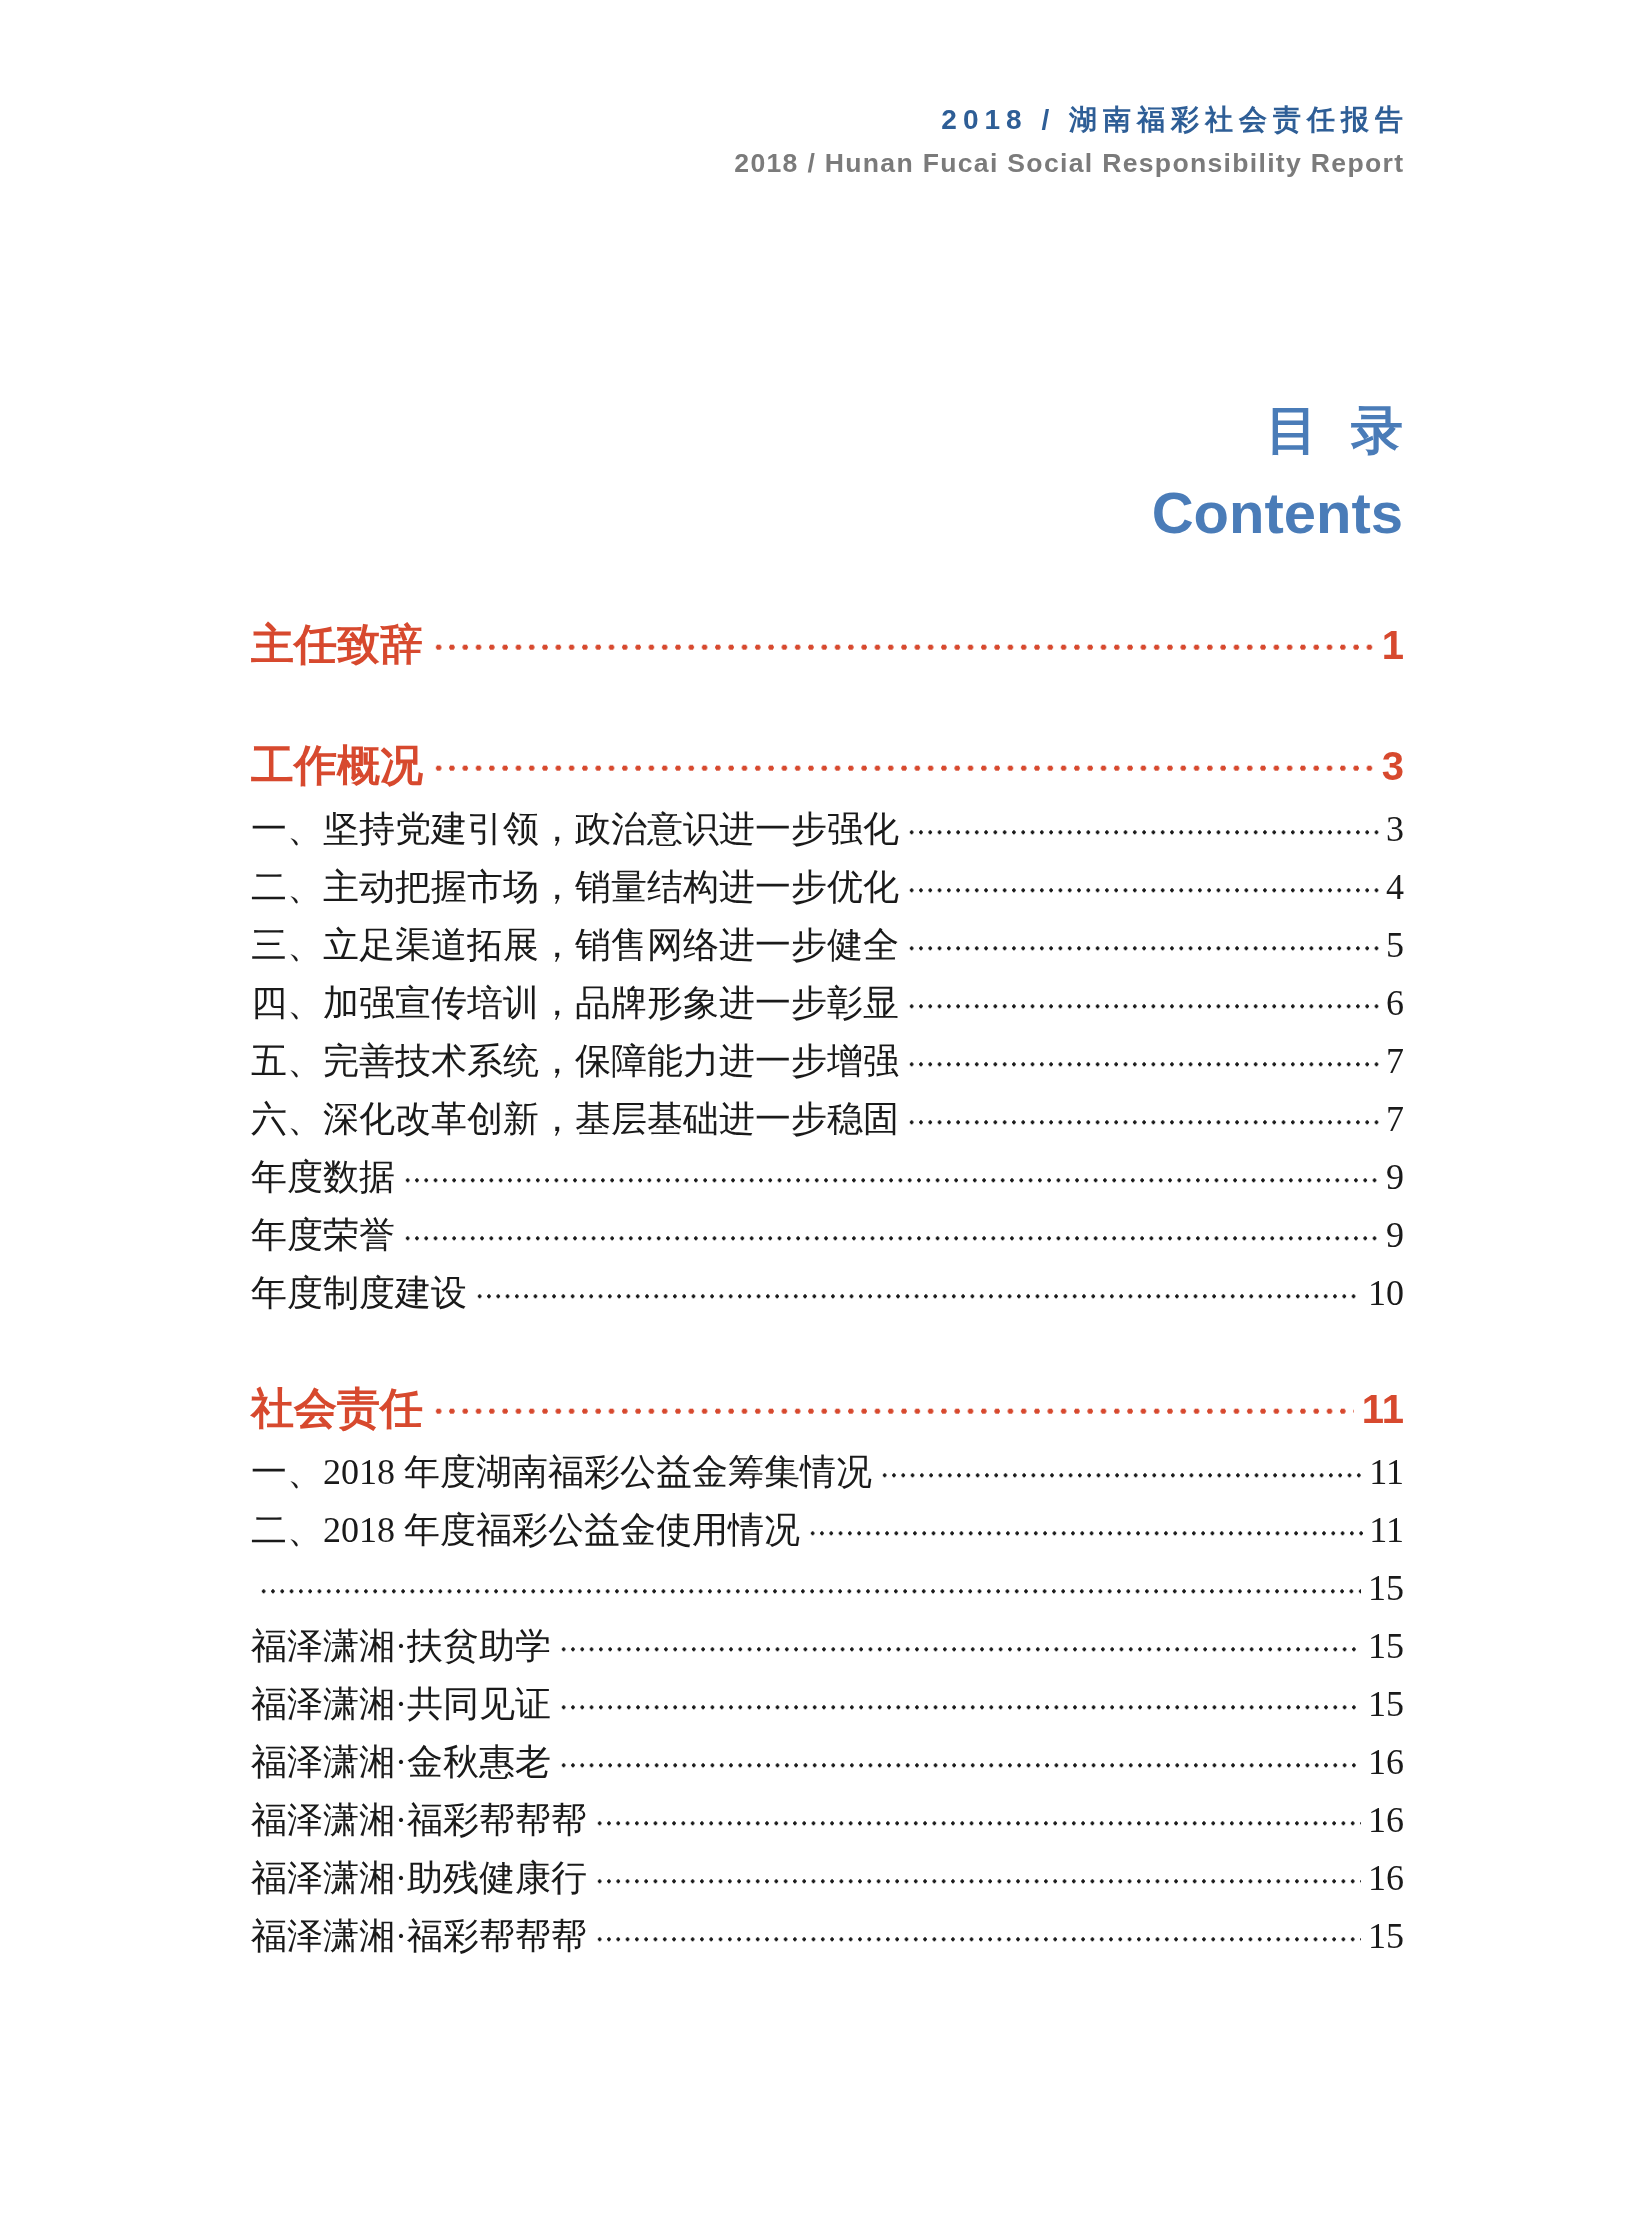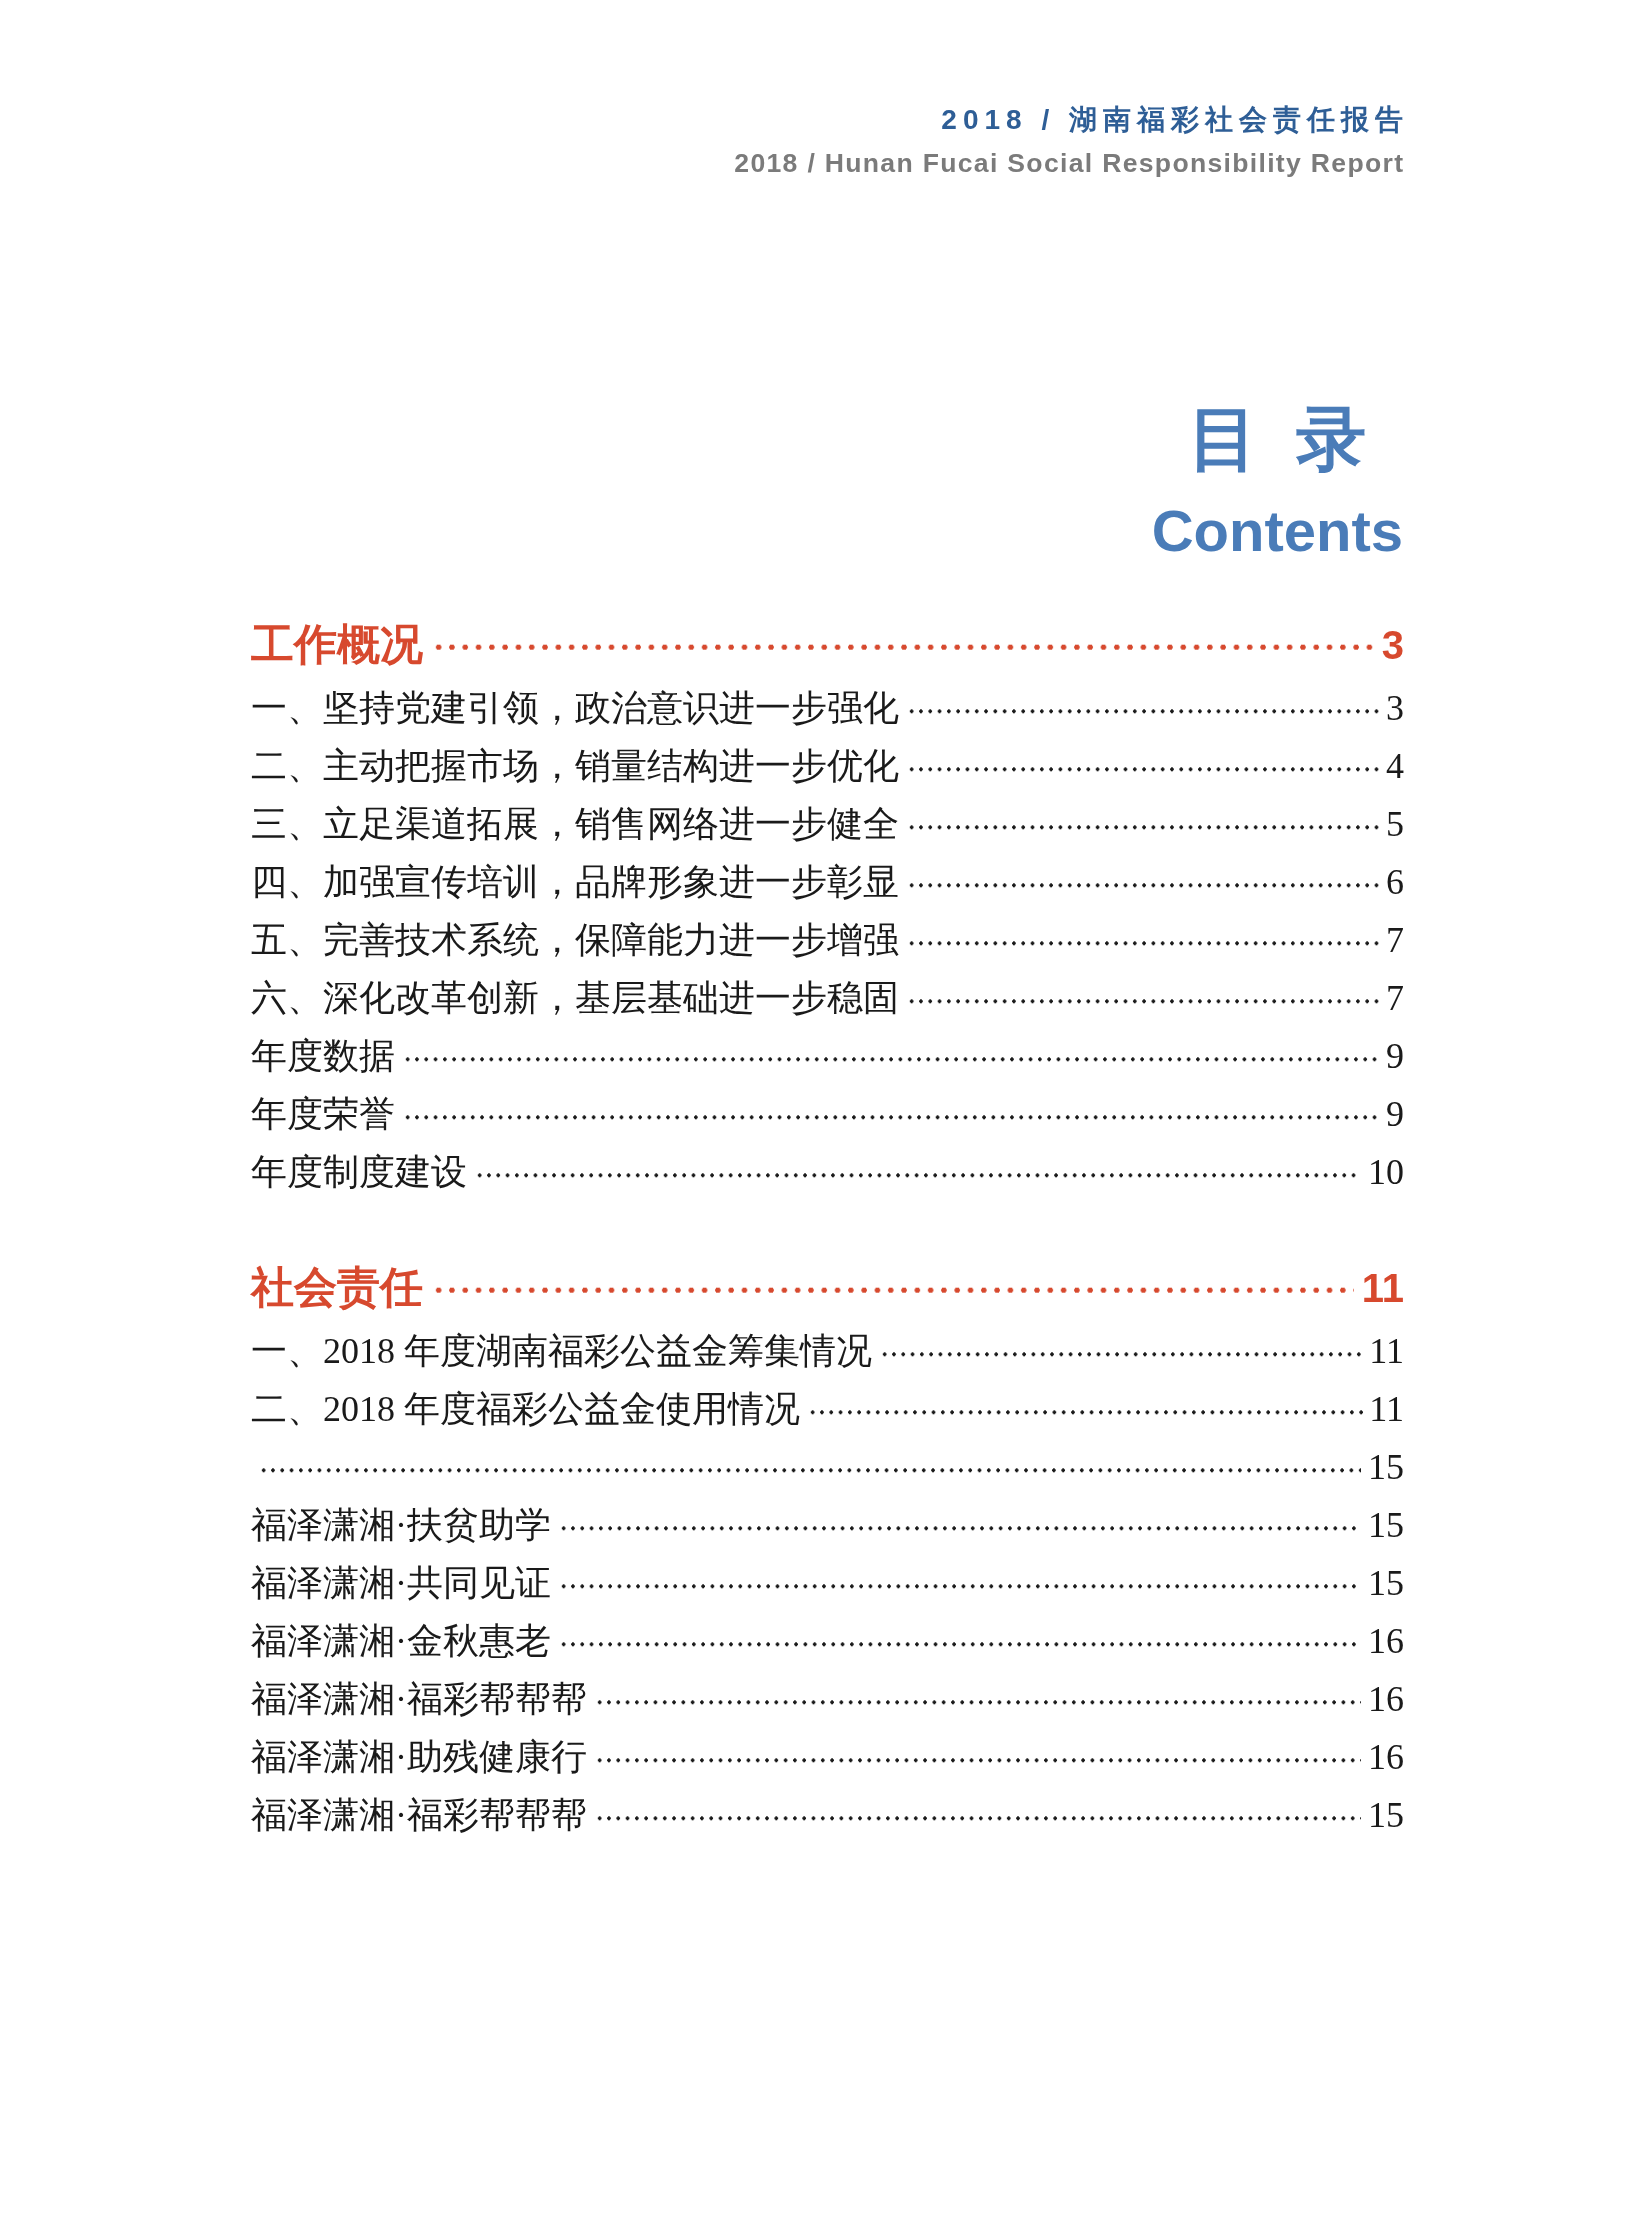--- a/index.html
+++ b/index.html
@@ -28,21 +28,21 @@
   .doc-header .en{
     color:var(--header-gray);font-size:26.6px;font-weight:700;
     letter-spacing:1.3px;margin-right:-1.3px;line-height:1;margin-top:16px;
   }
   
   .toc-title{
     position:absolute;top:404px;right:247px;text-align:right;
     font-family:"Liberation Sans","DejaVu Sans",sans-serif;
     color:var(--title-blue);font-weight:700;
   }
-  .toc-title .cn{font-size:70px;line-height:1;letter-spacing:9.3px;margin-right:-9.3px;text-align:center;}
+  .toc-title .cn{font-size:52px;line-height:1;letter-spacing:9.3px;margin-right:-9.3px;}
   .toc-title .en{font-size:58px;line-height:1;margin-top:28px;}
   
   .toc{
     position:absolute;left:251px;right:246px;top:610px;
   }
   .row{
     display:flex;align-items:center;height:58px;
     font-size:36px;line-height:1;
     font-family:"Liberation Serif","DejaVu Serif",serif;
     color:var(--text-black);
@@ -78,20 +78,25 @@
     <div class="cn">2018 / 湖南福彩社会责任报告</div>
     <div class="en">2018 / Hunan Fucai Social Responsibility Report</div>
   </div>
 
   <div class="toc-title">
     <div class="cn">目 录</div>
     <div class="en">Contents</div>
   </div>
 
   <div class="toc">
+  <div class="row section">
+    <span class="label">主任致辞</span>
+    <span class="leader"></span>
+    <span class="pagenum">1</span>
+  </div>
 
   <div class="row section">
     <span class="label">工作概况</span>
     <span class="leader"></span>
     <span class="pagenum">3</span>
   </div>
 
   <div class="row item">
     <span class="label">一、坚持党建引领，政治意识进一步强化</span>
     <span class="leader"></span>

